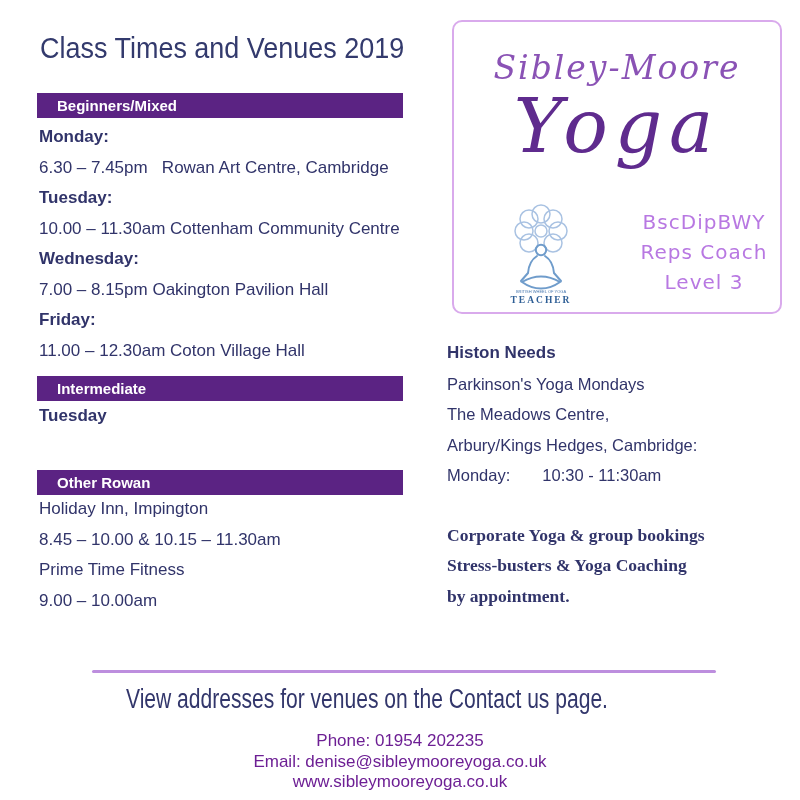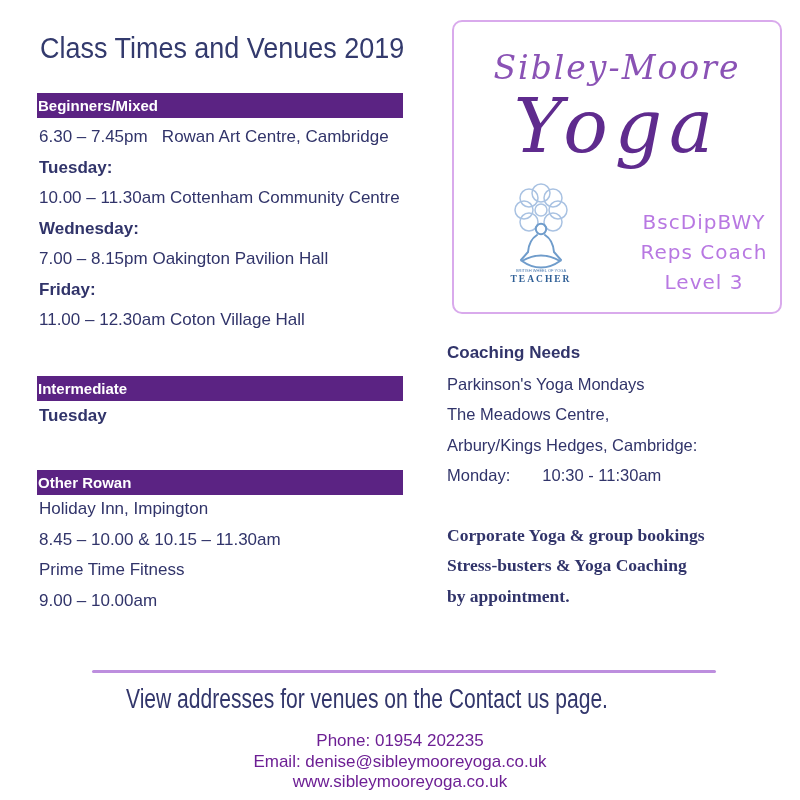--- a/index.html
+++ b/index.html
@@ -8,42 +8,42 @@
   .abs { position:absolute; }
 
   .page-title {
     left:40px; top:32px; font-size:29px; color:#333a6d;
     transform:scaleX(0.93); transform-origin:left top; white-space:nowrap;
   }
 
   .bar {
     left:37px; width:366px; height:25px; background:#5b2383;
     color:#ffffff; font-weight:bold; font-size:15px; line-height:25px;
-    padding-left:1px; white-space:nowrap;
+    padding-left:20px; white-space:nowrap;
   }
 
   .sched { left:39px; width:380px; font-size:17px; }
   .row { height:30.5px; line-height:30.5px; white-space:nowrap; }
   .bold { font-weight:bold; }
 
   .brand-card {
     left:431px; top:20px; width:330px; height:294px;
     border:2.5px solid #d9aaec; border-radius:10px; background:#ffffff;margin-left:21px;
   }
   .brand-script {
     left:0; top:26px; width:100%; text-align:center;
     font-family:"DejaVu Serif", serif; font-style:italic;
     font-size:33px; letter-spacing:2px; color:#8a52b5; white-space:nowrap;
   }
   .brand-big {
     left:0; top:58px; width:100%; text-align:center;
     font-family:"DejaVu Serif", serif; font-style:italic;
     font-size:74px; line-height:92px; letter-spacing:7px; color:#5f2b8e; white-space:nowrap;
   }
-  .logo-wrap { left:45px; top:160px; width:84px; height:102px; }
+  .logo-wrap { left:45px; top:181px; width:84px; height:102px; }
   .credentials {
     left:178px; top:185px; width:144px; text-align:center;
     font-family:"DejaVu Sans", sans-serif; font-size:20px; line-height:30px;
     letter-spacing:1px; color:#b878e2;
   }
 
   .special-needs { left:447px; top:338px; font-size:16.5px; }
   .special-needs .row { height:30.5px; line-height:30.5px; }
   .special-needs .row.bold { font-size:17px; }
 
@@ -64,20 +64,21 @@
   }
   .contact .row { height:20.5px; line-height:20.5px; }
 </style>
 </head>
 <body>
 
 <div class="abs page-title">Class Times and Venues 2019</div>
 
 <div class="abs bar" style="top:93px">Beginners/Mixed</div>
 <div class="abs sched" style="top:122px">
+  <div class="row bold">Monday:</div>
   <div class="row">6.30 – 7.45pm&nbsp;&nbsp; Rowan Art Centre, Cambridge</div>
   <div class="row bold">Tuesday:</div>
   <div class="row">10.00 – 11.30am Cottenham Community Centre</div>
   <div class="row bold">Wednesday:</div>
   <div class="row">7.00 – 8.15pm Oakington Pavilion Hall</div>
   <div class="row bold">Friday:</div>
   <div class="row">11.00 – 12.30am Coton Village Hall</div>
 </div>
 
 <div class="abs bar" style="top:376px">Intermediate</div>
@@ -121,21 +122,21 @@
   </div>
 
   <div class="abs credentials">
     <div>BscDipBWY</div>
     <div>Reps Coach</div>
     <div>Level 3</div>
   </div>
 </div>
 
 <div class="abs special-needs">
-  <div class="row bold">Coaching Needs</div>
+  <div class="row bold">Histon Needs</div>
   <div class="row">Parkinson's Yoga Mondays</div>
   <div class="row">The Meadows Centre,</div>
   <div class="row">Arbury/Kings Hedges, Cambridge:</div>
   <div class="row">Monday:&nbsp;&nbsp;&nbsp;&nbsp;&nbsp;&nbsp; 10:30 - 11:30am</div>
 </div>
 
 <div class="abs services">
   <div class="row">Corporate Yoga &amp; group bookings</div>
   <div class="row">Stress-busters &amp; Yoga Coaching</div>
   <div class="row">by appointment.</div>

